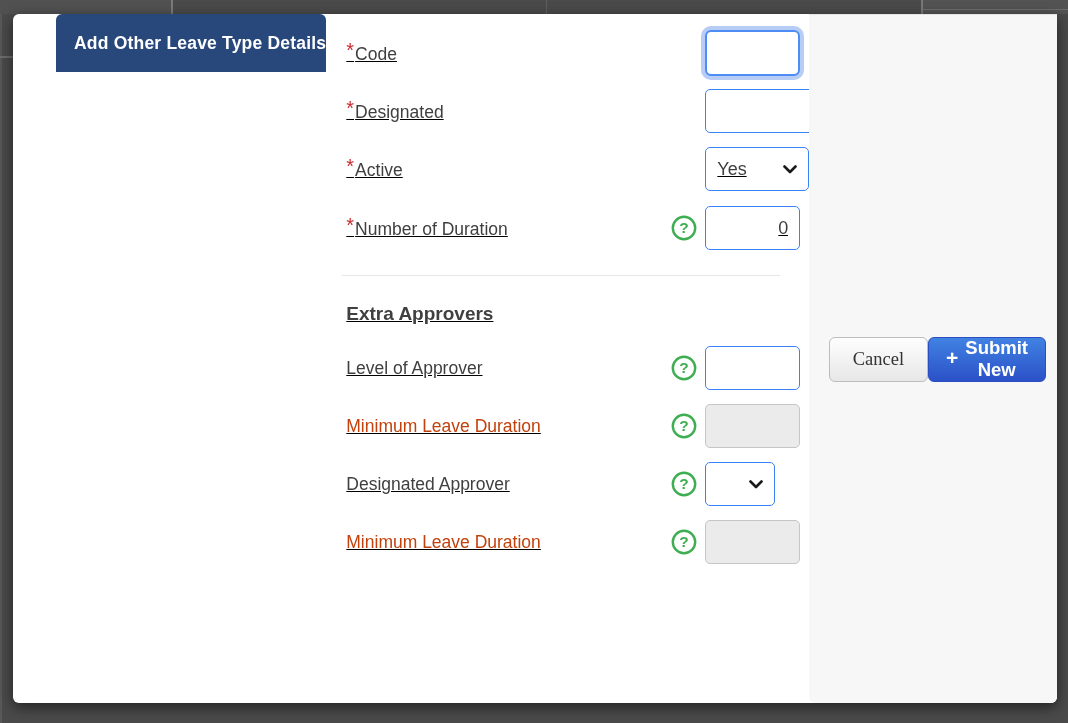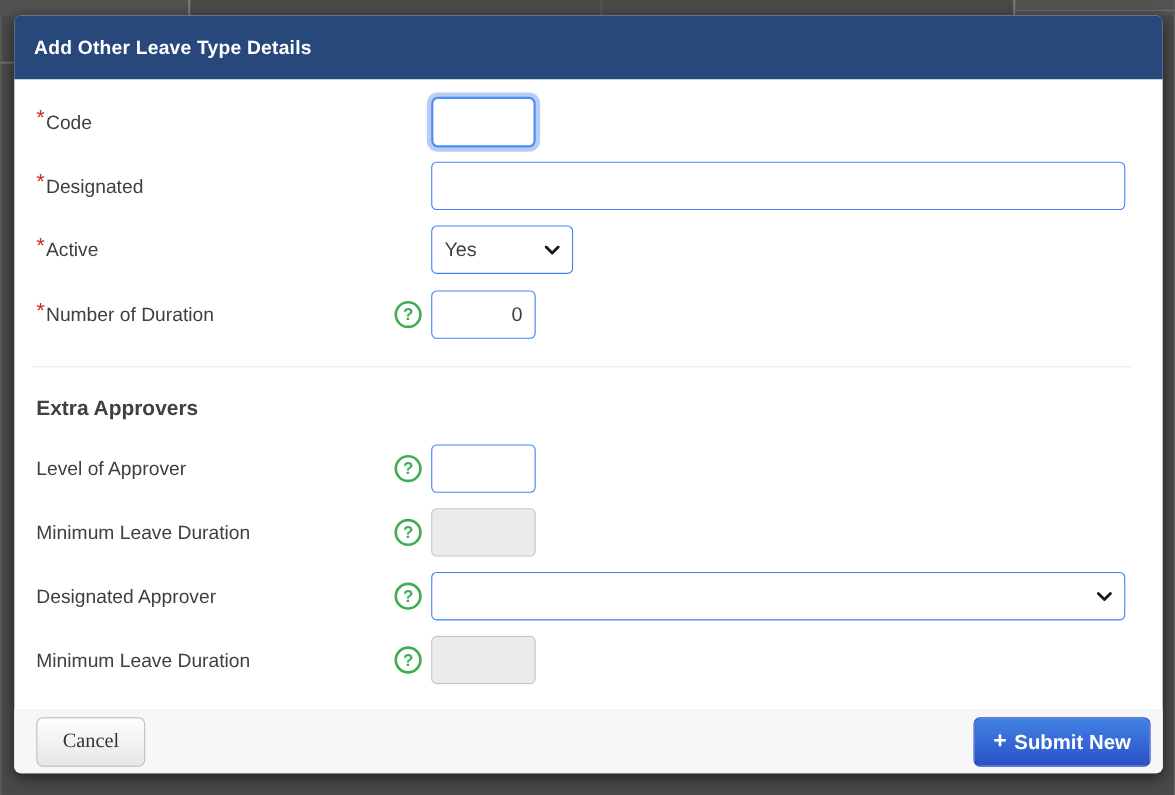--- a/index.html
+++ b/index.html
@@ -23,21 +23,22 @@
 
   
   .modal {
     position: absolute;
     left: 13px; top: 14px;
     width: 1044px; height: 689px;
     background: #ffffff;
     border-radius: 6px;
     box-shadow: 0 4px 14px rgba(0,0,0,0.55);
     display: flex;
-    flex-direction: column;
+    flex-direction: row;
+    padding-left: 43px;
   }
   .modal-header {
     height: 58px;
     background: #28487c;
     border-radius: 6px 6px 0 0;
     display: flex;
     align-items: center;
     padding-left: 18px;
     flex: 0 0 auto;
   }
@@ -45,39 +46,40 @@
     color: #ffffff;
     font-size: 17.5px;
     font-weight: 600;
     letter-spacing: 0.2px;
   }
 
   .modal-body {
     flex: 1 1 auto;
     padding-top: 16px;
     overflow: hidden;
+    text-decoration: underline;
   }
 
   .form-row {
     display: flex;
     align-items: center;
     padding-left: 20px;
   }
   .row-code  { margin-bottom: 13px; }
   .row-desc  { margin-bottom: 14px; }
   .row-activ { margin-bottom: 15px; }
   .row-extra { margin-bottom: 14px; }
 
   .field-label {
     width: 325px;
     flex: 0 0 325px;
     font-size: 17.5px;
     color: #3f3f3f;
   }
-  .field-label.disabled { color: #404040; }
+  .field-label.disabled { color: #c2410c; }
   .req {
     color: #cb2c31;
     font-size: 20px;
     position: relative;
     top: -3px;
     margin-right: 1px;
   }
   .icon-slot {
     width: 34px;
     flex: 0 0 34px;

